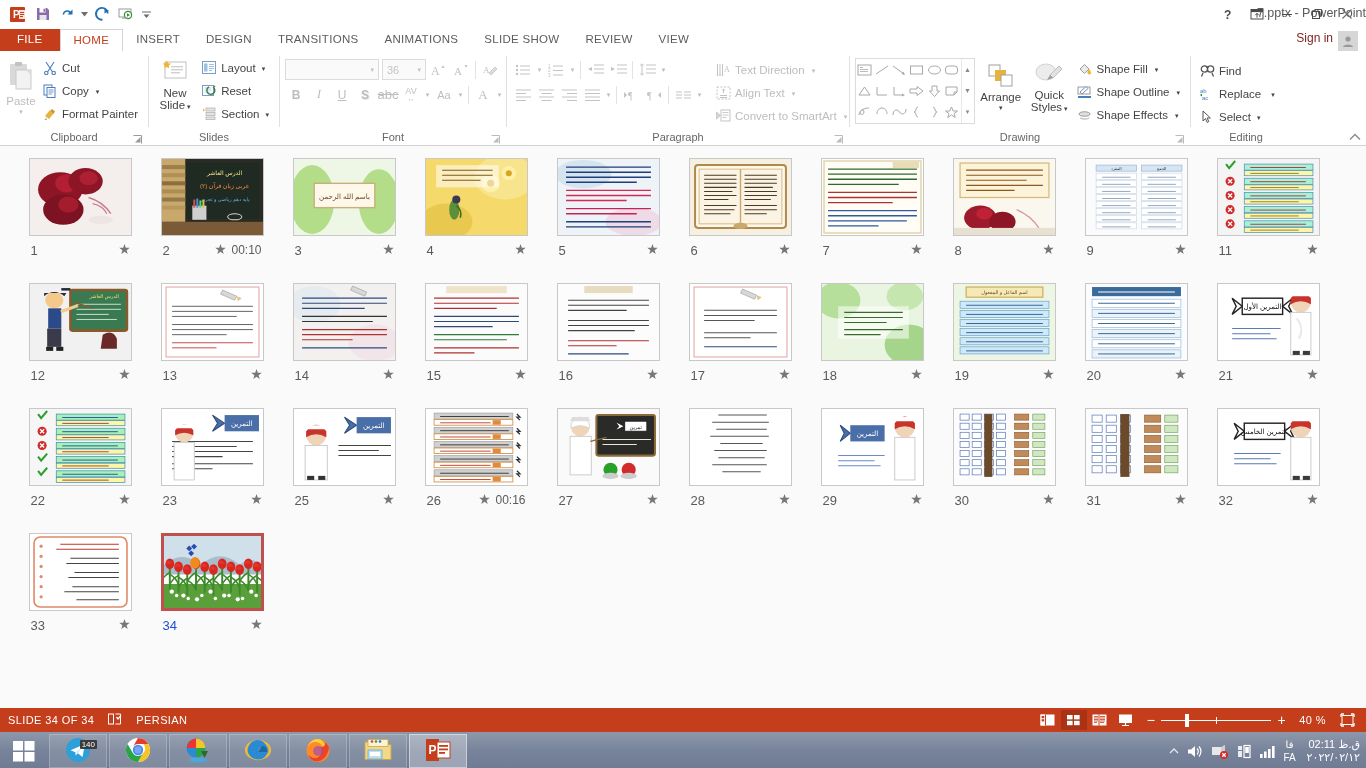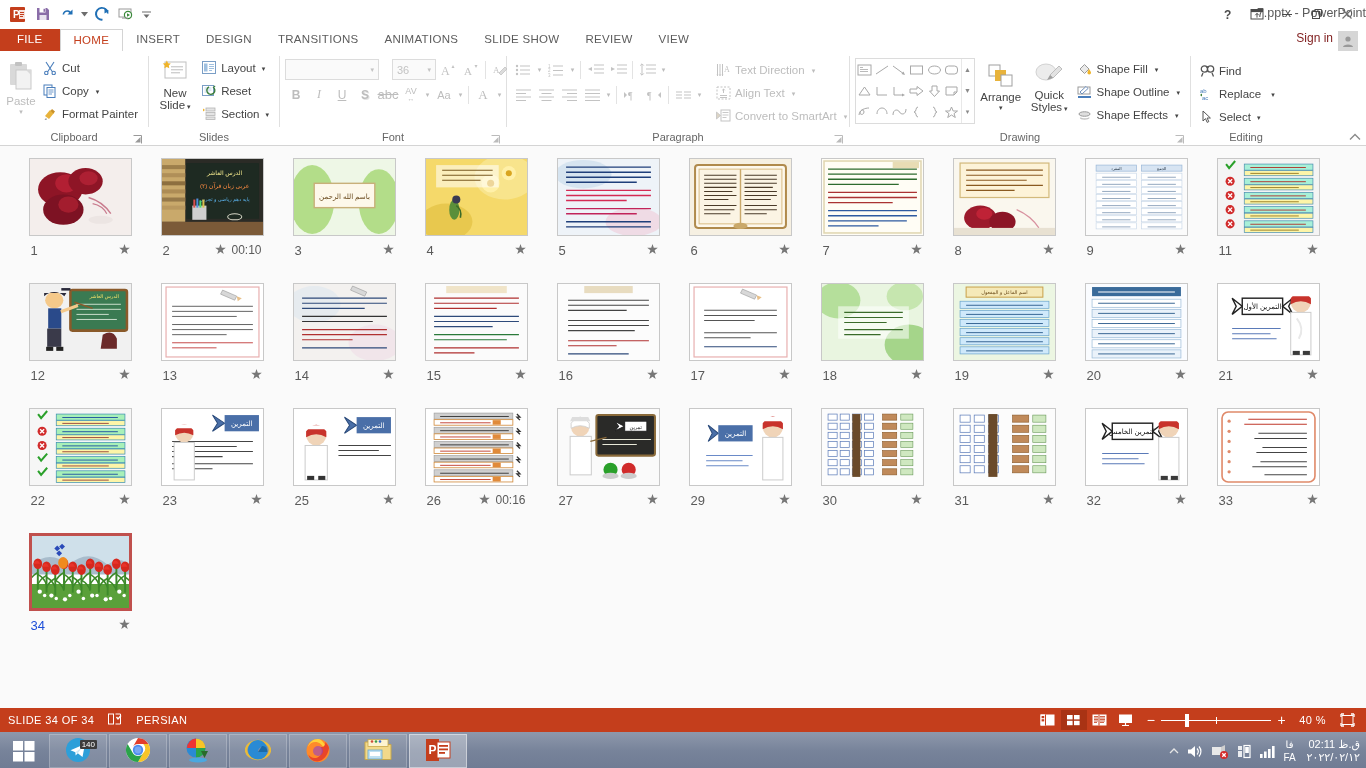--- a/index.html
+++ b/index.html
@@ -84,21 +84,21 @@
   
   .fontrow { display:flex; align-items:center; gap:1px; height:23px; }
   .fontname {
     width:94px; height:21px; border:1px solid #dcdcdc; background:#fafafa;
     display:flex; align-items:center; justify-content:flex-end; padding-right:4px;
     color:#c3c3c3; font-size:11px;
   }
   .fontsize {
     width:44px; height:21px; border:1px solid #dcdcdc; background:#fafafa;
     display:flex; align-items:center; justify-content:space-between; padding:0 4px;
-    color:#c3c3c3; font-size:11px; margin-left:12px;
+    color:#c3c3c3; font-size:11px; margin-left:2px;
   }
   .tinybtn {
     width:22px; height:22px; display:flex; align-items:center; justify-content:center;
     cursor:pointer; color:#bdbdbd; font-size:12px;
   }
   .vsep { width:1px; height:18px; background:#e3e3e3; margin:0 2px; }
 
   
   .shapegal {
     border:1px solid #dcdcdc; background:#fff; width:128px; height:66px;
@@ -1488,20 +1488,36 @@
               <rect x="12" y="27" width="21" height="38" fill="#fff" stroke="#ccc" stroke-width="1"></rect>
               <path d="M32 32 L48 28" stroke="#8a6a3a" stroke-width="1.4"></path>
               <circle cx="52" cy="60" r="7" fill="#2aa02a"></circle>
               <ellipse cx="52" cy="66" rx="8" ry="3" fill="#ccc"></ellipse>
               <circle cx="70" cy="60" r="7" fill="#d12b2b"></circle>
               <ellipse cx="70" cy="66" rx="8" ry="3" fill="#ccc"></ellipse>
             </svg></div>
         </div>
         <div class="metarow">
           <span class="snum">27</span>
+          <span class="smeta">
+            <span class="star"><svg width="11" height="11" viewBox="0 0 11 11">
+                <path d="M5.5 0 L6.8 3.7 L10.8 3.8 L7.6 6.2 L8.7 10 L5.5 7.7 L2.3 10 L3.4 6.2 L0.2 3.8 L4.2 3.7z" fill="#777"></path>
+              </svg></span>
+          </span>
+        </div>
+      </div>
+      <div class="slidecell">
+        <div class="thumbwrap">
+          <div class="thumb"><svg width="100%" height="100%" viewBox="0 0 100 75" preserveAspectRatio="none">
+              <rect width="100" height="75" fill="#fff"></rect>
+              <path d="M28 6h48M22 13h56M26 20h50M20 27h58M30 34h42M24 41h52M28 48h46M22 55h54M32 62h38" stroke="#555" stroke-width="1"></path>
+            </svg></div>
+        </div>
+        <div class="metarow">
+          <span class="snum">28</span>
           <span class="smeta">
             <span class="star"><svg width="11" height="11" viewBox="0 0 11 11">
                 <path d="M5.5 0 L6.8 3.7 L10.8 3.8 L7.6 6.2 L8.7 10 L5.5 7.7 L2.3 10 L3.4 6.2 L0.2 3.8 L4.2 3.7z" fill="#777"></path>
               </svg></span>
           </span>
         </div>
       </div>
       <div class="slidecell">
         <div class="thumbwrap">
           <div class="thumb"><svg width="100%" height="100%" viewBox="0 0 100 75" preserveAspectRatio="none">

